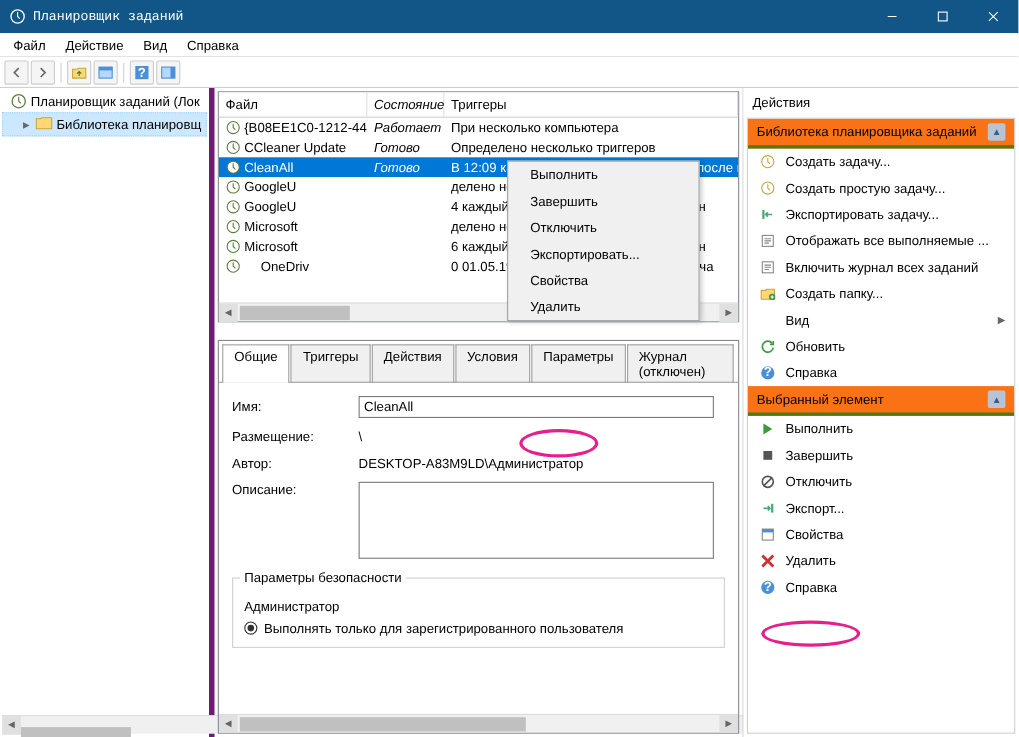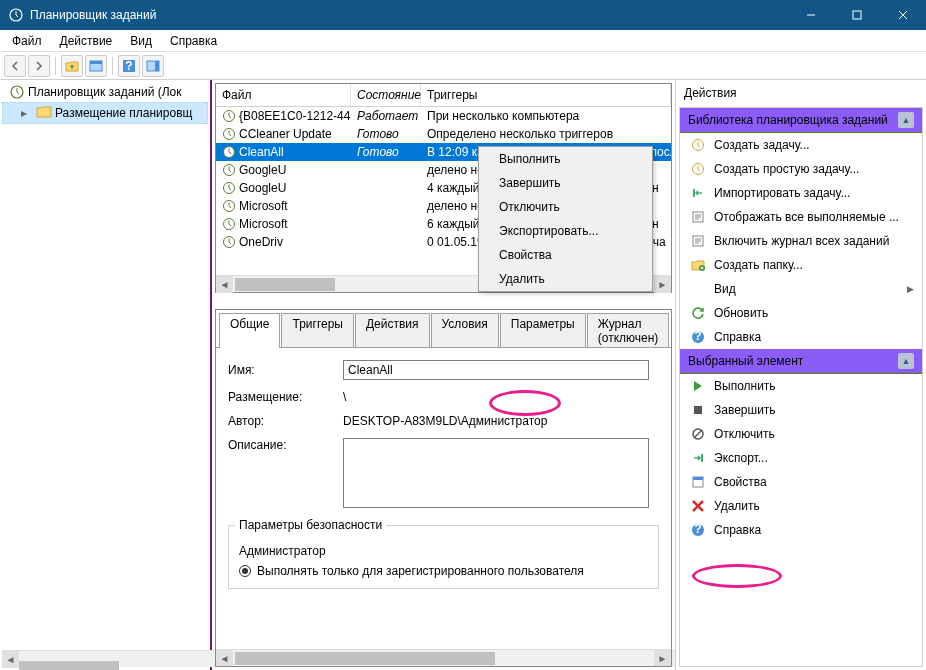--- a/index.html
+++ b/index.html
@@ -1,28 +1,28 @@
 <!DOCTYPE html>
 <html><head>
 <meta charset="utf-8">
 <style>
 * { box-sizing: border-box; margin: 0; padding: 0; font-family: 'Segoe UI', Tahoma, sans-serif; font-size: 12px; }
 body { background: #fff; width: 926px; height: 670px; overflow: hidden; display: flex; flex-direction: column; }
 .titlebar { background: #125688; height: 30px; display: flex; align-items: center; padding-left: 8px; color: #fff; }
 .titlebar-icon { width: 16px; height: 16px; margin-right: 6px; display: flex; align-items: center; justify-content: center; }
-.titlebar-title { flex: 1; }
+.titlebar-title { flex: 1; font-family: Liberation Mono, monospace; }
 .titlebar-btns { display: flex; }
 .titlebar-btn { width: 46px; height: 30px; display: flex; align-items: center; justify-content: center; color: #fff; }
 .menubar { background: #fff; height: 22px; display: flex; align-items: center; padding-left: 3px; border-bottom: 1px solid #e0e0e0; }
 .menu-item { padding: 3px 9px; cursor: default; }
 .toolbar { height: 28px; background: #fff; display: flex; align-items: center; padding: 2px 4px; border-bottom: 1px solid #d0d0d0; gap: 2px; }
 .tb-btn { width: 22px; height: 22px; border: 1px solid #ccc; background: #f5f5f5; display: flex; align-items: center; justify-content: center; border-radius: 2px; }
 .tb-sep { width: 1px; height: 18px; background: #d0d0d0; margin: 0 3px; }
 .main { flex: 1; display: flex; overflow: hidden; }
-.left-pane { width: 212px; border-right: 2px solid #701a75; padding: 2px; background: #fff; overflow: hidden; }
+.left-pane { width: 195px; border-right: 5px solid #701a75; padding: 2px; background: #fff; overflow: hidden; }
 .tree-row { display: flex; align-items: center; padding: 2px 4px; white-space: nowrap; cursor: default; }
 .tree-row.sel { background: #cce8ff; border: 1px dotted #99d1ff; }
 .tree-icon { width: 16px; height: 16px; margin: 0 3px; }
 .center-pane { flex: 1; display: flex; flex-direction: column; border-right: 1px solid #d0d0d0; padding: 3px; overflow: hidden; position: relative; }
 .task-list { border: 1px solid #828790; background: #fff; height: 210px; position: relative; }
 .list-header { display: flex; background: #fff; border-bottom: 1px solid #d0d0d0; }
 .list-header div { padding: 4px 6px; border-right: 1px solid #e0e0e0; }
 .col-file { width: 135px; } .col-state { width: 70px; font-style: italic; } .col-trig { flex: 1; }
 .list-body { overflow: hidden; }
 .list-row { display: flex; height: 18px; align-items: center; }
@@ -44,21 +44,21 @@
 .field-input { flex: 1; border: 1px solid #7a7a7a; padding: 2px 4px; height: 20px; background: #fff; margin-right: 10px; }
 .field-textarea { flex: 1; border: 1px solid #7a7a7a; height: 70px; background: #fff; margin-right: 10px; }
 .fieldset { border: 1px solid #d0d0d0; padding: 8px 10px 10px; margin-top: 4px; }
 .fieldset-legend { padding: 0 4px; margin-left: -4px; }
 .radio-row { display: flex; align-items: center; margin-top: 6px; }
 .radio { width: 12px; height: 12px; border: 1px solid #333; border-radius: 50%; margin-right: 6px; display: flex; align-items: center; justify-content: center; }
 .radio.checked::after { content: ""; width: 6px; height: 6px; background: #333; border-radius: 50%; }
 .right-pane { width: 250px; background: #fff; display: flex; flex-direction: column; }
 .actions-title { padding: 6px 8px; font-weight: normal; background: #fff; }
 .actions-body { flex: 1; border: 1px solid #d0d0d0; margin: 1px 3px 3px; background: #fff; overflow-y: auto; }
-.actions-section { background: #8b5cf6; padding: 4px 8px; display: flex; align-items: center; justify-content: space-between; border-bottom: 1px solid #4d7c0f; }
+.actions-section { background: #f97316; padding: 4px 8px; display: flex; align-items: center; justify-content: space-between; border-bottom: 3px solid #4d7c0f; }
 .chev { width: 16px; height: 16px; background: #b8c4d6; border-radius: 2px; display:flex; align-items:center; justify-content:center; color:#3a5b8c; font-size:9px;}
 .action-item { padding: 4px 8px 4px 10px; display: flex; align-items: center; cursor: default; }
 .ai-icon { width: 16px; height: 16px; margin-right: 8px; display: flex; align-items: center; justify-content: center; }
 .highlight-oval { position: absolute; border: 3px solid #e91e8c; border-radius: 50%; pointer-events: none; z-index: 300; }
 .hl1 { width: 72px; height: 26px; left: 277px; top: 310px; }
 .right-pane-wrap { position:relative; }
 .hl2 { width: 90px; height: 24px; left: 12px; top: 456px; }
 .statusbar-scroll { height: 17px; background:#f0f0f0; display:flex; align-items:center; border-top:1px solid #ddd;}
 svg { display: block; }
 </style>
@@ -150,21 +150,21 @@
         </span>
       <span>Планировщик заданий (Лок</span>
     </div>
     <div class="tree-row sel" style="padding-left:18px;">
       <span style="color:#666; margin-right:2px; width:10px;">▸</span>
       <span class="tree-icon">
           <svg width="16" height="14">
             <path d="M1 3 L5 3 L6 2 L15 2 L15 12 L1 12 Z" fill="#ffd873" stroke="#c9a43d"></path>
           </svg>
         </span>
-      <span>Размещение планировщ</span>
+      <span>Библиотека планировщ</span>
     </div>
     <div style="position:absolute; bottom:3px; left:2px; right:2px;">
       <div class="statusbar-scroll">
         <div class="scroll-arrow">◄</div>
         <div style="flex:1; position:relative;">
             <div style="position:absolute; left:0; width:100px; height:13px; background:#c0c0c0; top:2px;"></div>
           </div>
 
       </div>
     </div>
@@ -263,21 +263,21 @@
                   <circle cx="7" cy="7" r="5.5" fill="#fff" stroke="#5b7e3d" stroke-width="1"></circle>
                   <path d="M7 3.5 V7 L9 9" stroke="#5b7e3d" stroke-width="1" fill="none"></path>
                 </svg>
               </span>
               <span>Microsoft</span>
             </div>
             <div class="col-state"></div>
             <div class="col-trig">6 каждый день - Частота повтора после н</div>
           </div>
           <div class="list-row">
-            <div class="col-file" style="display:flex;align-items:flex-start;gap:3px;">
+            <div class="col-file" style="display:flex;align-items:flex-start;gap:18px;">
               <span>
                 <svg width="14" height="14">
                   <circle cx="7" cy="7" r="5.5" fill="#fff" stroke="#5b7e3d" stroke-width="1"></circle>
                   <path d="M7 3.5 V7 L9 9" stroke="#5b7e3d" stroke-width="1" fill="none"></path>
                 </svg>
               </span>
               <span>OneDriv</span>
             </div>
             <div class="col-state"></div>
             <div class="col-trig">0 01.05.1992 - Частота повтора после нача</div>
@@ -372,21 +372,21 @@
             </span>
             <span style="flex:1">Создать простую задачу...</span>
           </div>
           <div class="action-item">
             <span class="ai-icon">
               <svg width="14" height="14">
                 <path d="M11 7 H5 M7 5 L5 7 L7 9" stroke="#4a7" stroke-width="1.5" fill="none"></path>
                 <rect x="2" y="3" width="2" height="8" fill="#4a7"></rect>
               </svg>
             </span>
-            <span style="flex:1">Импортировать задачу...</span>
+            <span style="flex:1">Экспортировать задачу...</span>
           </div>
           <div class="action-item">
             <span class="ai-icon">
               <svg width="14" height="14">
                 <rect x="2" y="2" width="10" height="10" fill="#fff" stroke="#888"></rect>
                 <path d="M4 5 H10 M4 7 H10 M4 9 H8" stroke="#888" stroke-width="1"></path>
               </svg>
             </span>
             <span style="flex:1">Отображать все выполняемые ...</span>
           </div>

